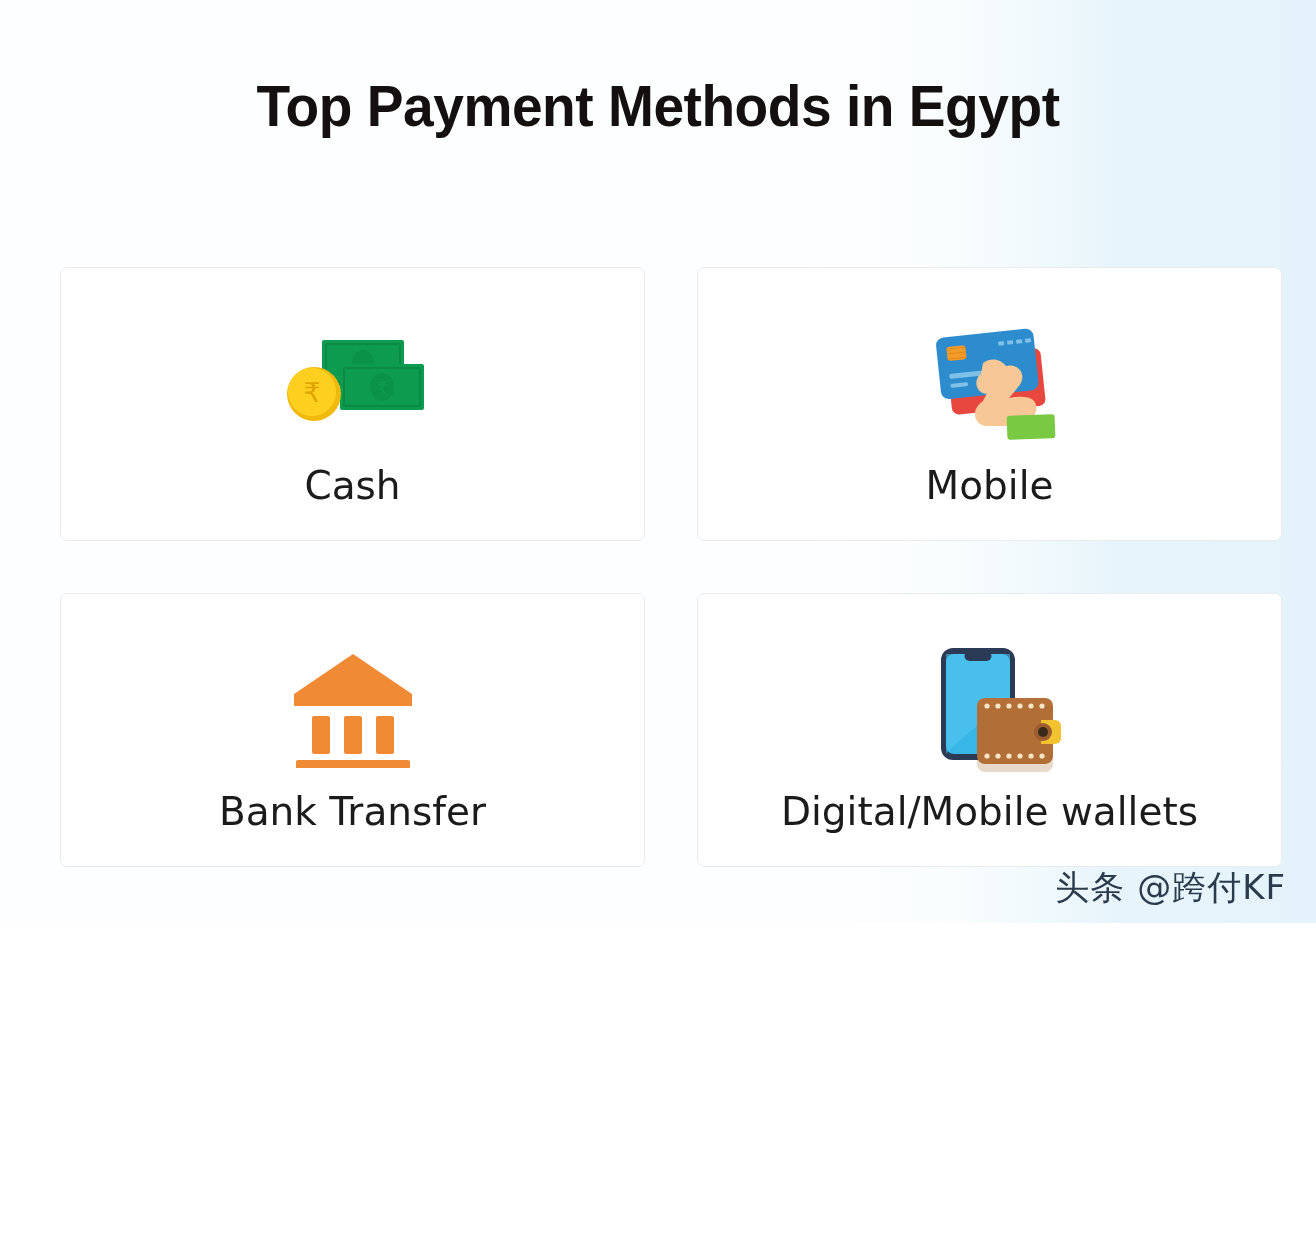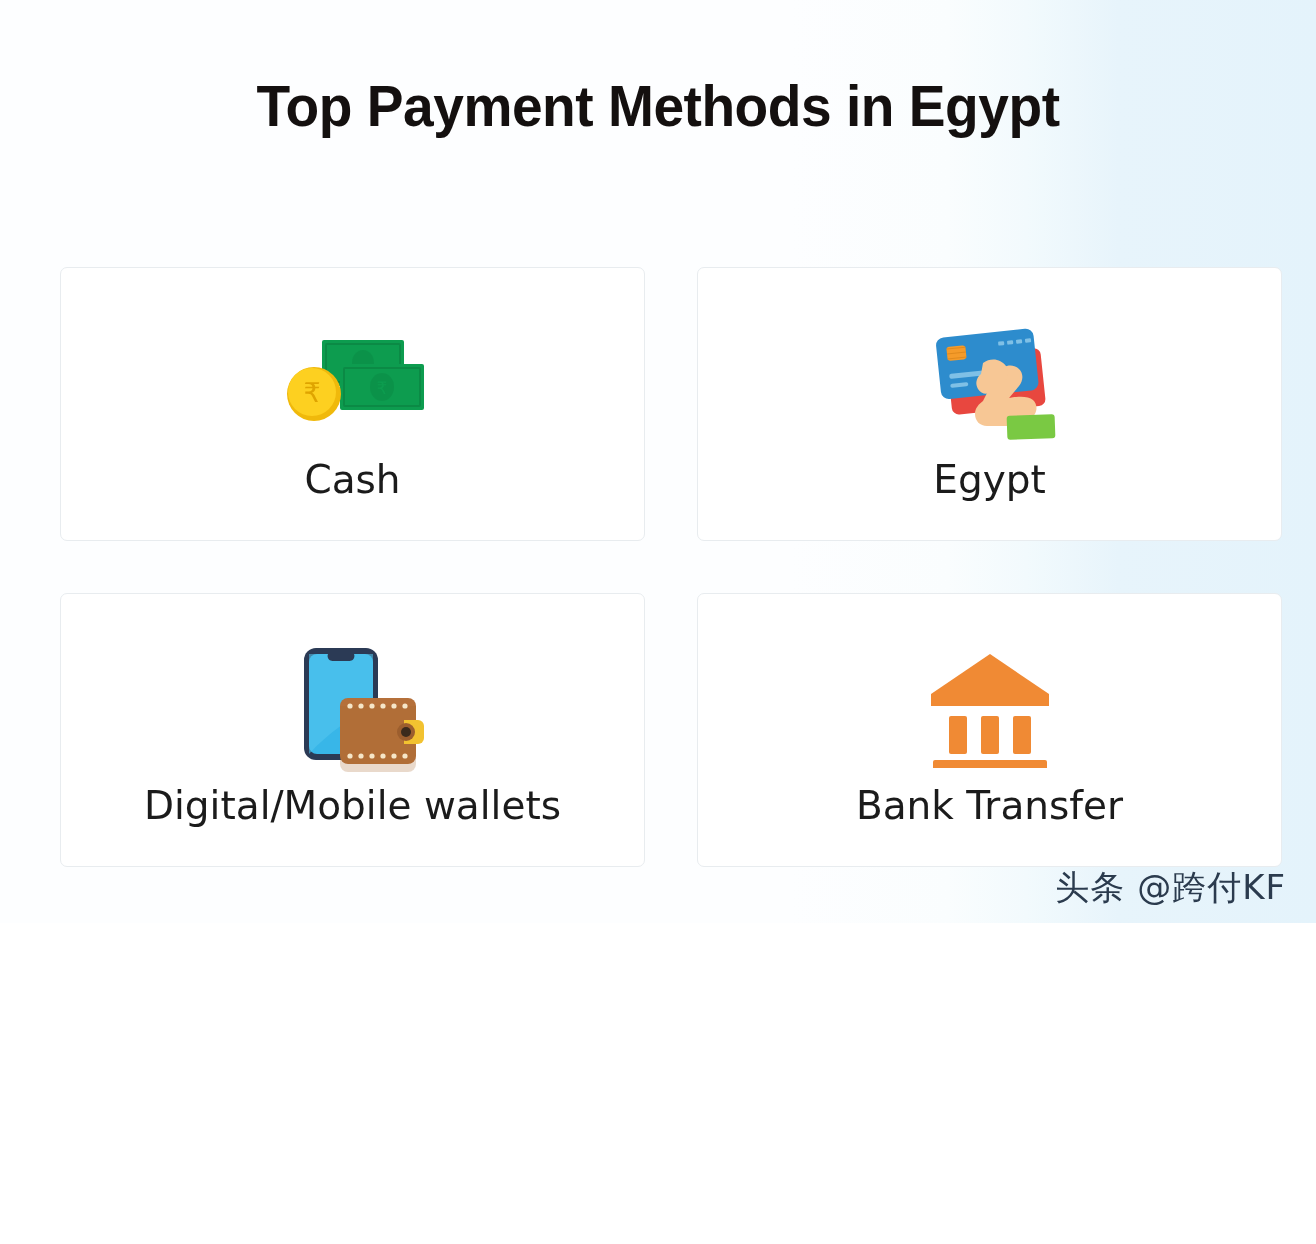--- a/index.html
+++ b/index.html
@@ -88,21 +88,21 @@
     align-items: center;
     justify-content: center;
   }
 
   .card-label {
     font-family: "DejaVu Sans", sans-serif;
     font-size: 39px;
     font-weight: 400;
     color: #1b1b1b;
     line-height: 1;
-    margin-top: 4px;
+    margin-top: 10px;
     white-space: nowrap;
   }
 
   
   #watermark {
     position: absolute;
     right: 30px;
     bottom: 12px;
     font-family: "DejaVu Sans", sans-serif;
     font-size: 34px;
@@ -159,21 +159,34 @@
               <rect x="113" y="24" width="6" height="4" rx="1"></rect>
               <rect x="34" y="51" width="48" height="5" rx="2"></rect>
               <rect x="34" y="61" width="18" height="4" rx="2"></rect>
             </g>
           </g>
           <path d="M82 54c6-8 16-10 22-4 5 5 4 12 0 17l-10 12 0 0c0 0 18-4 24 2 6 6 4 15-4 20-7 4-18 6-26 6H72c-7 0-12-5-12-12 0-6 4-10 8-13z" fill="#f7c795"></path>
           <path d="M68 44c8-6 18-4 23 3 4 6 2 13-3 17l-12 9c-4 3-10 2-13-3-3-5-2-11 3-15z" fill="#f7c795"></path>
           <rect x="92" y="96" width="48" height="24" rx="3" fill="#7ac943" transform="rotate(-2 116 108)"></rect>
         </svg>
       </div>
-      <div class="card-label">Egypt</div>
+      <div class="card-label">Mobile</div>
+    </div>
+
+    <div class="method-card">
+      <div class="icon-wrap">
+        <svg width="130" height="122" viewBox="0 0 130 122" aria-hidden="true">
+          <path d="M65 8 L124 48 L124 60 L6 60 L6 48 Z" fill="#f08a34"></path>
+          <rect x="24" y="70" width="18" height="38" rx="2" fill="#f08a34"></rect>
+          <rect x="56" y="70" width="18" height="38" rx="2" fill="#f08a34"></rect>
+          <rect x="88" y="70" width="18" height="38" rx="2" fill="#f08a34"></rect>
+          <rect x="8" y="114" width="114" height="15" rx="2" fill="#f08a34"></rect>
+        </svg>
+      </div>
+      <div class="card-label">Bank Transfer</div>
     </div>
 
     <div class="method-card">
       <div class="icon-wrap">
         <svg width="150" height="130" viewBox="0 0 150 130" aria-hidden="true">
           <rect x="26" y="6" width="74" height="112" rx="12" fill="#2b3a55"></rect>
           <rect x="31" y="12" width="64" height="100" rx="8" fill="#38b6e8"></rect>
           <path d="M31 12 h64 v52 c-22 12 -44 26 -64 48 z" fill="#55c6ef" opacity="0.55"></path>
           <path d="M50 12h26a5 5 0 0 1-5 7H55a5 5 0 0 1-5-7z" fill="#2b3a55"></path>
           <rect x="62" y="56" width="76" height="66" rx="8" fill="#b5703a"></rect>
@@ -193,31 +206,18 @@
               <circle cx="127" cy="114" r="2.6"></circle>
           </g>
           <path d="M126 78h14a6 6 0 0 1 6 6v12a6 6 0 0 1-6 6h-14z" fill="#f2c230"></path>
           <circle cx="128" cy="90" r="9" fill="#9c5e2e"></circle>
           <circle cx="128" cy="90" r="5" fill="#3a2a1c"></circle>
         </svg>
       </div>
       <div class="card-label">Digital/Mobile wallets</div>
     </div>
 
-    <div class="method-card">
-      <div class="icon-wrap">
-        <svg width="130" height="122" viewBox="0 0 130 122" aria-hidden="true">
-          <path d="M65 8 L124 48 L124 60 L6 60 L6 48 Z" fill="#f08a34"></path>
-          <rect x="24" y="70" width="18" height="38" rx="2" fill="#f08a34"></rect>
-          <rect x="56" y="70" width="18" height="38" rx="2" fill="#f08a34"></rect>
-          <rect x="88" y="70" width="18" height="38" rx="2" fill="#f08a34"></rect>
-          <rect x="8" y="114" width="114" height="15" rx="2" fill="#f08a34"></rect>
-        </svg>
-      </div>
-      <div class="card-label">Bank Transfer</div>
-    </div>
-
 
   </div>
 
   <div id="watermark">头条 @跨付KF</div>
 
 </div>
 
 </body></html>

